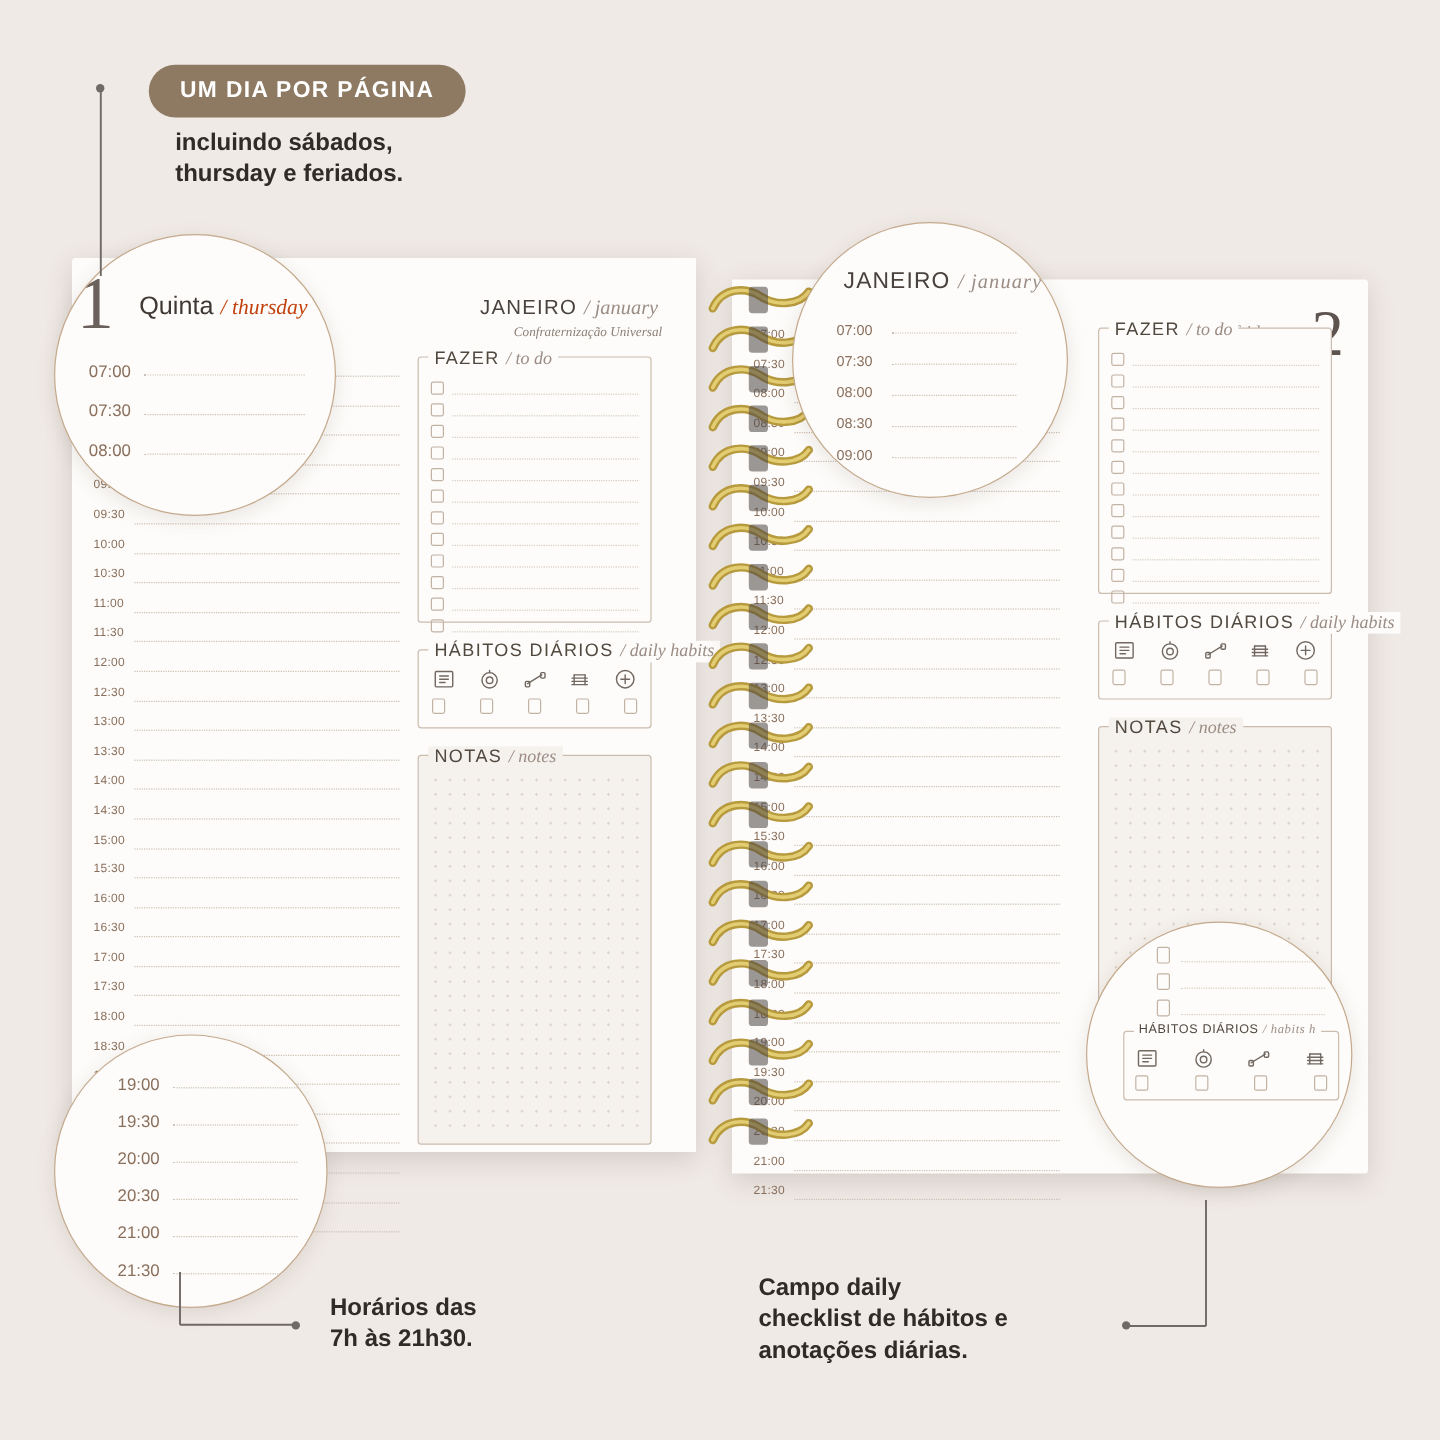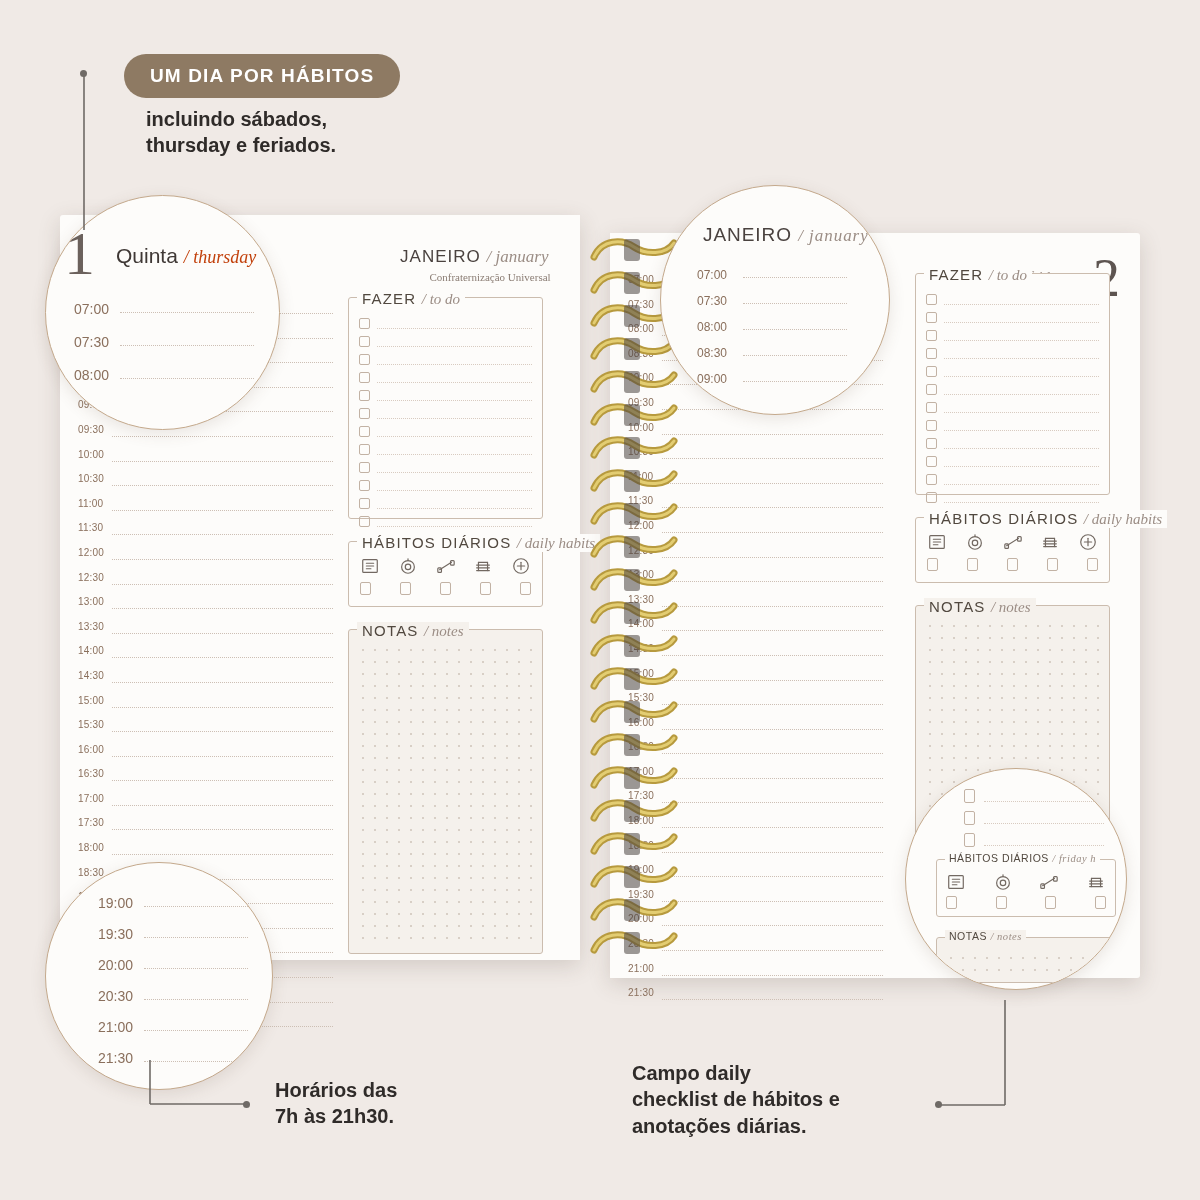--- a/index.html
+++ b/index.html
@@ -41,21 +41,21 @@
 
   .month {
     position:absolute; font-size:17px; letter-spacing:.06em; color:#4a423f;
   }
   .month em { font-family:"Liberation Serif", serif; font-style:italic; color:#9b8d85; letter-spacing:0; }
   .month em:before { content:"/ "; }
   .month.l { left:340px; top:32px; }
   .month.r { left:90px; top:10px; }
   .holiday {
     position:absolute; left:340px; top:56px; width:180px;
-    font-family:"Liberation Serif", serif; 
+    font-family:"Liberation Serif", serif; font-style:italic;
     font-size:11px; color:#8b7d74; text-align:center;
   }
 
   
   .times { position:absolute; width:255px; }
   .times.l { left:18px; top:85px; }
   .times.r { left:18px; top:40px; }
   .trow { height:24.6px; display:flex; align-items:flex-start; }
   .tlabel {
     font-size:10px; color:#8a6f5c; width:34px; flex:0 0 34px;
@@ -820,21 +820,21 @@
       </div>
     <div style="display:flex;align-items:center;height:22px;">
         <span class="cb" style="width:14px;height:14px"></span>
         <span style="flex:1;margin-left:9px;border-bottom:1px dotted #d8cbc0;height:12px;"></span>
       </div>
   </div>
 
   <div style="position:absolute;left:30px;top:90px;width:180px;height:58px;border:1px solid #cbbcae;border-radius:3px;">
     <div style="position:absolute;top:-8px;left:8px;background:#fdfcfa;padding:0 4px;font-size:10.5px;letter-spacing:.05em;color:#51483f;white-space:nowrap;">
       <span>HÁBITOS DIÁRIOS</span>
-      <em style="font-family:'Liberation Serif',serif;color:#9b8d85;">/ <span>friday h</span></em>
+      <em style="font-family:'Liberation Serif',serif;color:#9b8d85;">/ <span>habits h</span></em>
     </div>
     <div class="habit-icons" id="callout-habiticons" style="padding:12px 8px 0 8px;">
         <svg class="habit-icon" viewBox="0 0 22 22" width="20" height="20">
           <rect x="3" y="4" width="16" height="14" rx="1" stroke="#5a4f47" stroke-width="1.3" fill="none" stroke-linecap="round" stroke-linejoin="round"></rect>
           <line x1="7" y1="8" x2="15" y2="8" stroke="#5a4f47" stroke-width="1.3" fill="none" stroke-linecap="round" stroke-linejoin="round"></line>
           <line x1="7" y1="11" x2="15" y2="11" stroke="#5a4f47" stroke-width="1.3" fill="none" stroke-linecap="round" stroke-linejoin="round"></line>
           <line x1="7" y1="14" x2="12" y2="14" stroke="#5a4f47" stroke-width="1.3" fill="none" stroke-linecap="round" stroke-linejoin="round"></line>
         </svg>
         <svg class="habit-icon" viewBox="0 0 22 22" width="20" height="20">
           <circle cx="11" cy="12" r="7" stroke="#5a4f47" stroke-width="1.3" fill="none" stroke-linecap="round" stroke-linejoin="round"></circle>
@@ -852,30 +852,23 @@
         </svg>
       </div>
     <div class="habit-boxes" id="callout-habitboxes" style="padding:0 9px;margin-top:4px;">
         <span class="cb"></span>
         <span class="cb"></span>
         <span class="cb"></span>
         <span class="cb"></span>
       </div>
   </div>
 
-  <div style="position:absolute;left:30px;top:168px;width:180px;height:46px;background:#f5f1ec;border:1px solid #cbbcae;border-radius:3px;">
-    <div style="position:absolute;top:-8px;left:8px;background:#f5f1ec;padding:0 4px;font-size:10.5px;letter-spacing:.05em;color:#51483f;">
-      <span>NOTAS</span>
-      <em style="font-family:'Liberation Serif',serif;color:#9b8d85;">/ <span>notes</span></em>
-    </div>
-    <div class="dots" style="margin:14px 8px 0 8px;height:22px;"></div>
-  </div>
 </div>
 
-<div class="pill" style="left:124px;top:54px;">UM DIA POR HÁBITOS</div>
+<div class="pill" style="left:124px;top:54px;">UM DIA POR PÁGINA</div>
 
 <div class="anno" style="left:146px;top:106px;">
   <div>incluindo sábados,</div>
   <div>thursday e feriados.</div>
 </div>
 
 <div class="anno" style="left:275px;top:1077px;">
   <div>Horários das</div>
   <div>7h às 21h30.</div>
 </div>

